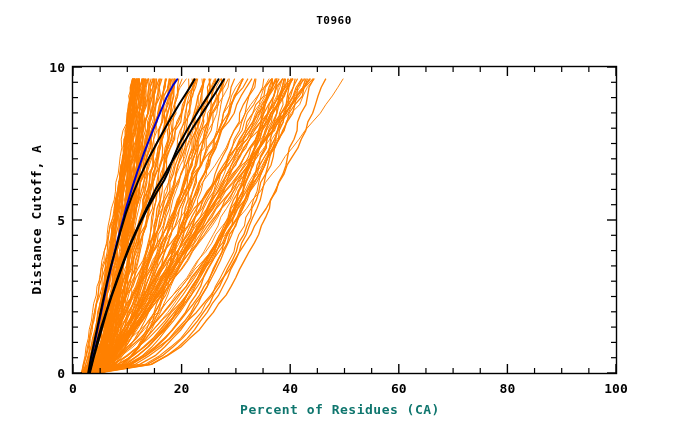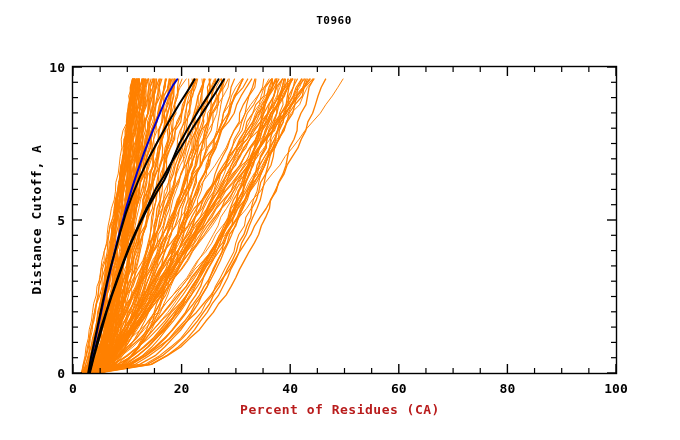--- a/index.html
+++ b/index.html
@@ -39,21 +39,21 @@
   }
   .axis-label-x {
     position: absolute;
     left: 0;
     top: 402px;
     width: 680px;
     text-align: center;
     font-family: "DejaVu Sans Mono", monospace;
     font-size: 13px;
     font-weight: bold;
-    color: #b91c1c;
+    color: #0f766e;
     letter-spacing: 0.5px;
   }
   .axis-label-y {
     position: absolute;
     left: -84px;
     top: 212px;
     width: 240px;
     text-align: center;
     font-family: "DejaVu Sans Mono", monospace;
     font-size: 13px;

